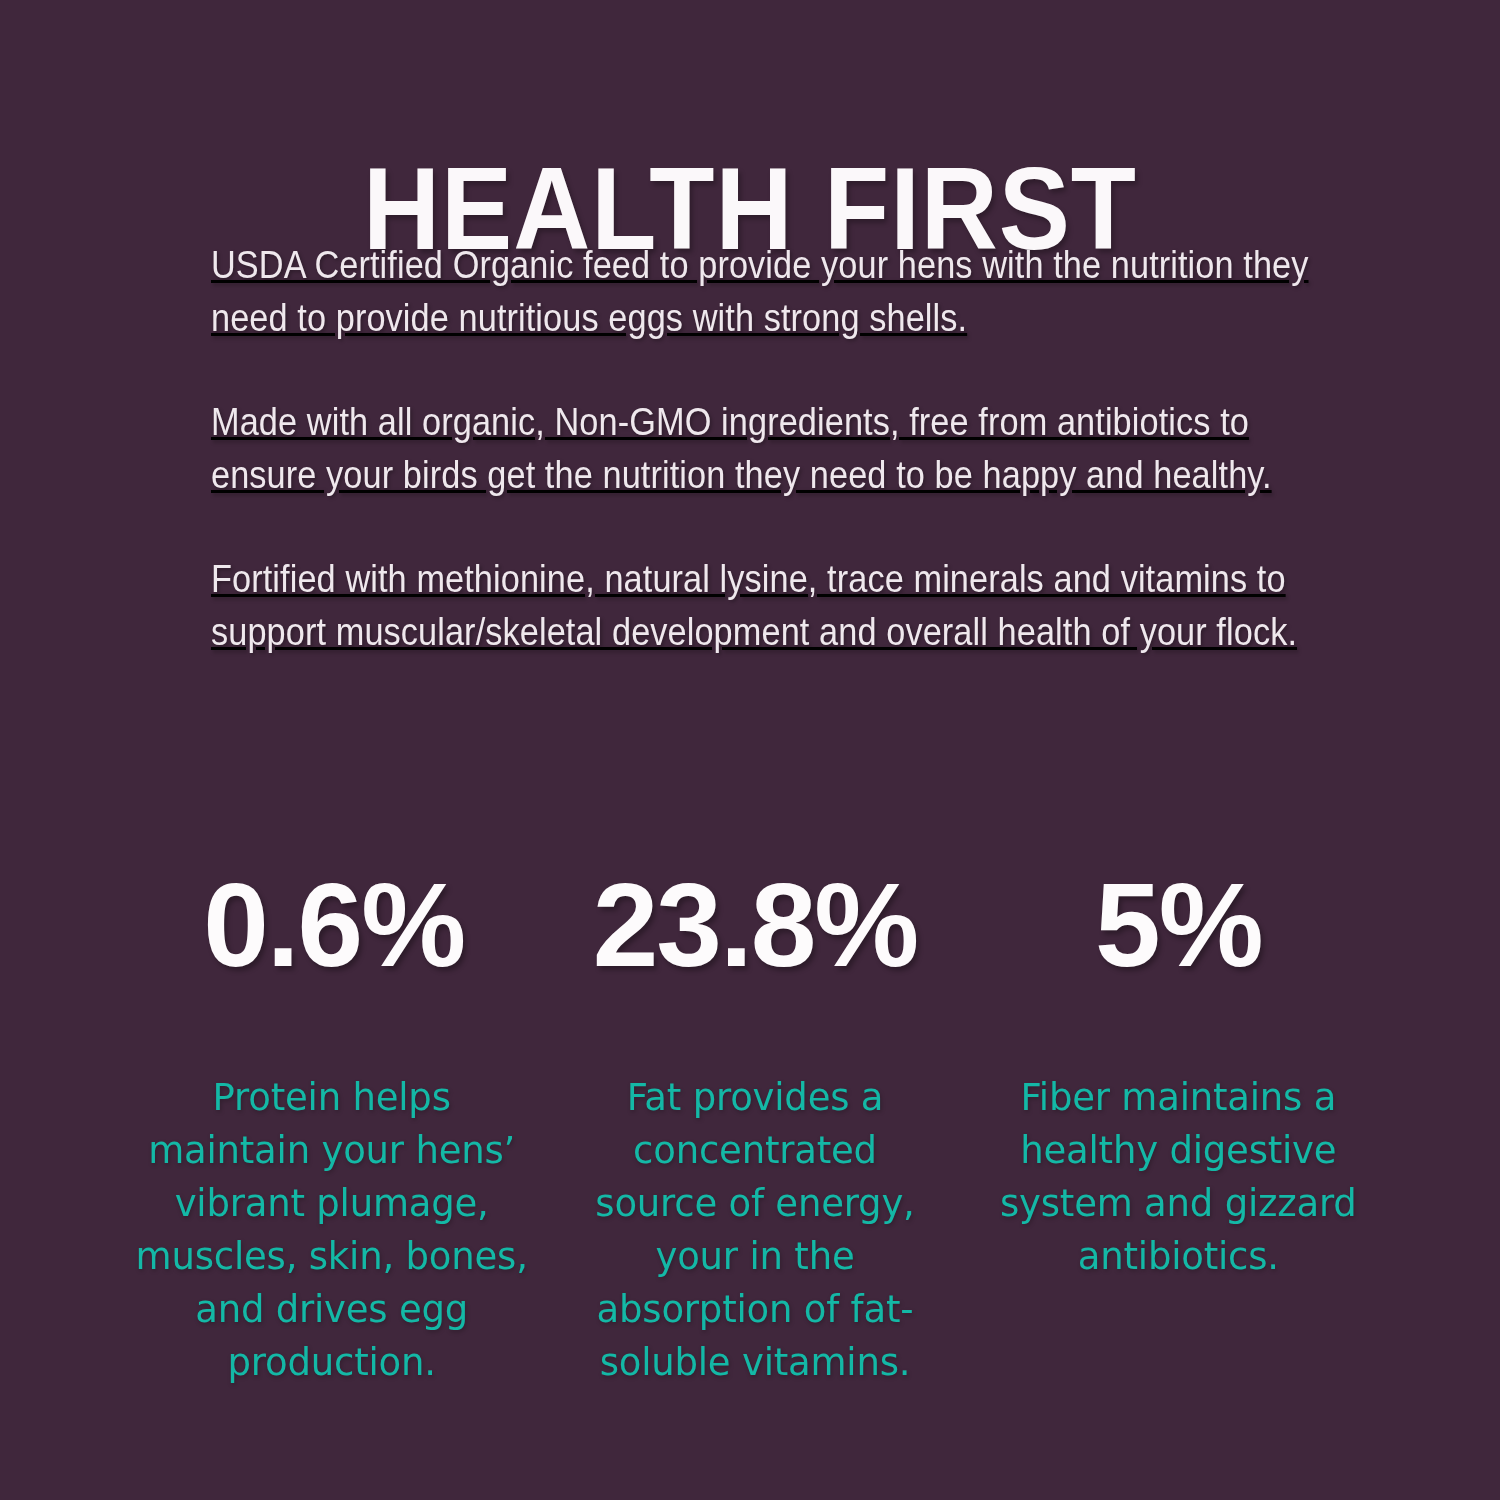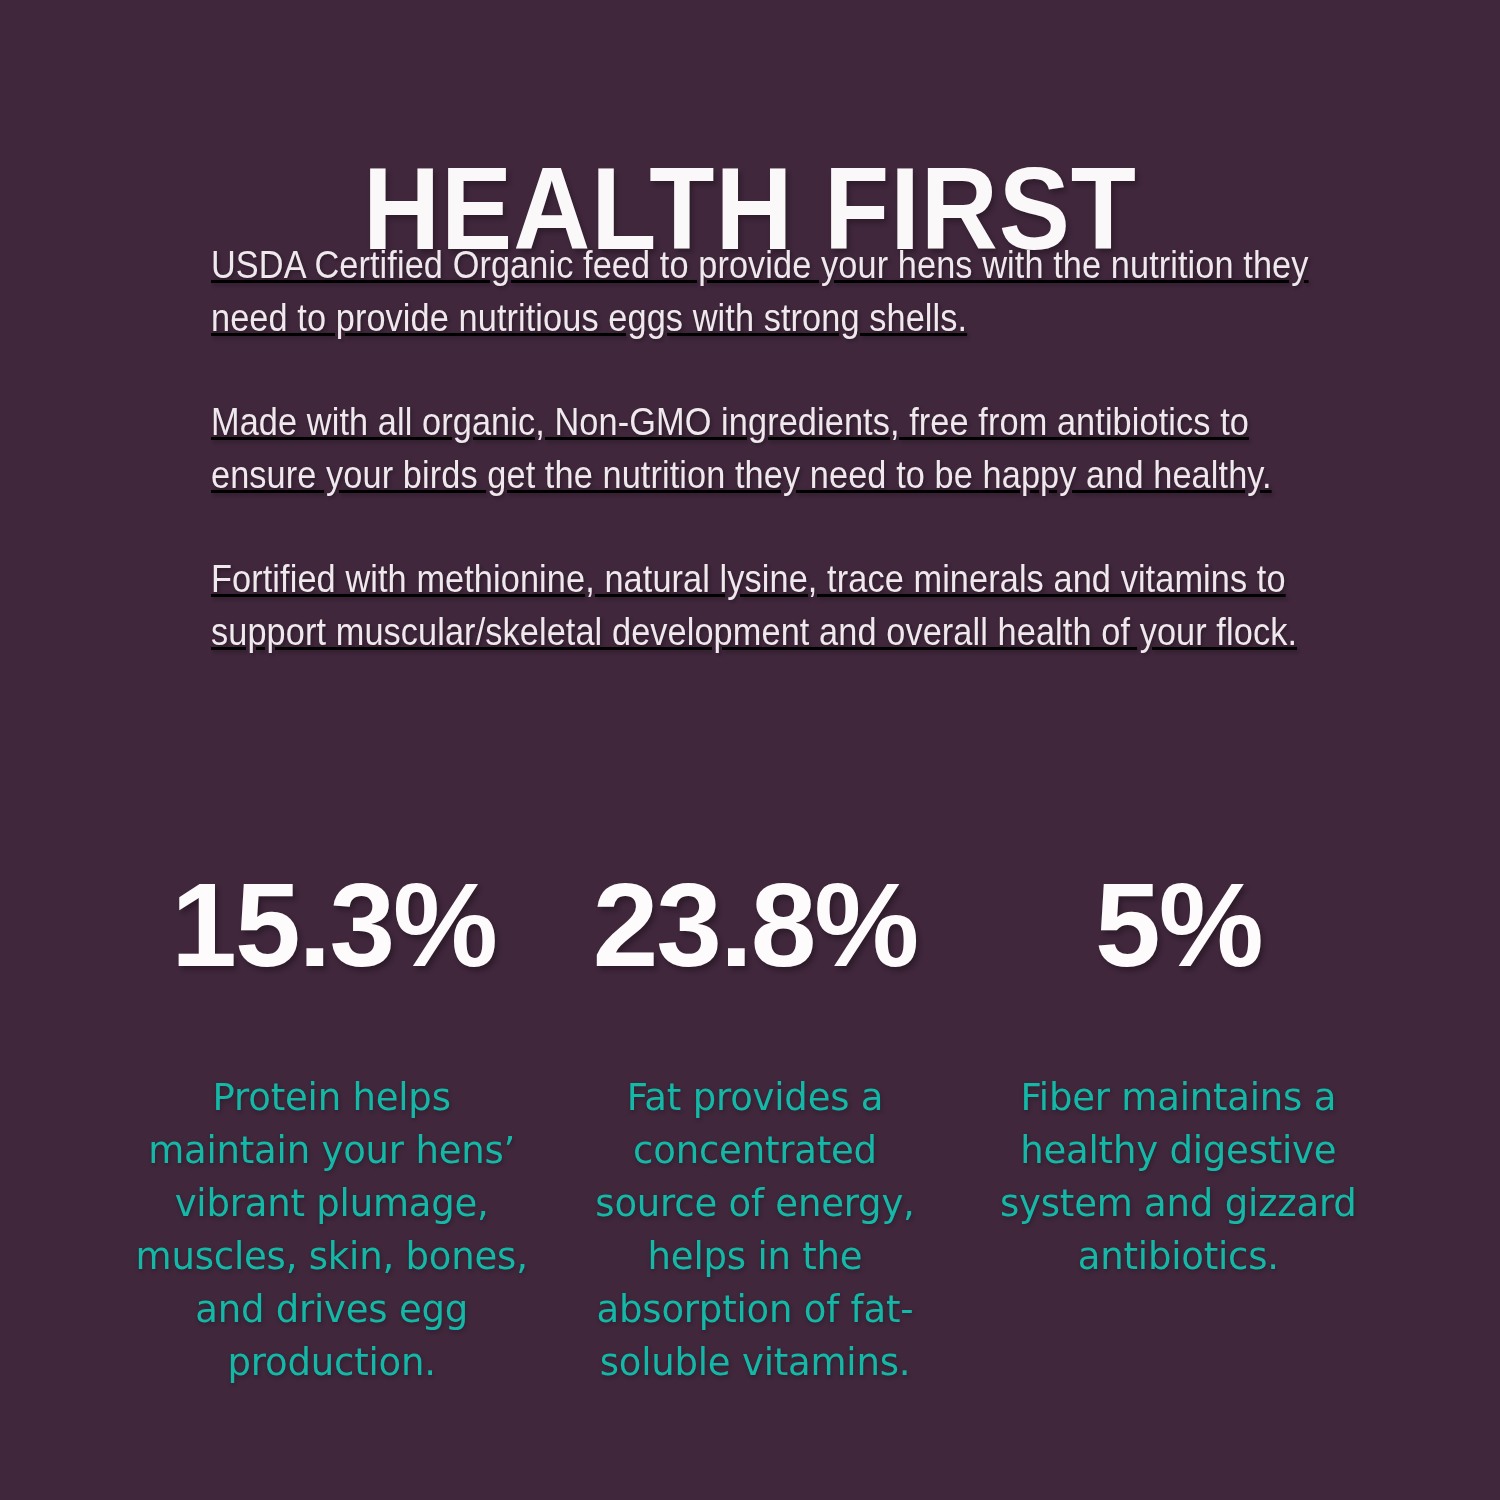--- a/index.html
+++ b/index.html
@@ -121,27 +121,27 @@
 
   <div class="body-block">
     <p class="para">USDA Certified Organic feed to provide your hens with the nutrition they need to provide nutritious eggs with strong shells.</p>
     <p class="para">Made with all organic, Non-GMO ingredients, free from antibiotics to ensure your birds get the nutrition they need to be happy and healthy.</p>
     <p class="para">Fortified with methionine, natural lysine, trace minerals and vitamins to support muscular/skeletal development and overall health of your flock.</p>
   </div>
 
   <div class="stats">
 
     <div class="stat-col col-1">
-      <div class="stat-value">15.3%</div>
+      <div class="stat-value">0.6%</div>
       <div class="stat-desc">Protein helps maintain your hens’ vibrant plumage, muscles, skin, bones, and drives egg production.</div>
     </div>
 
     <div class="stat-col col-2">
       <div class="stat-value">23.8%</div>
-      <div class="stat-desc">Fat provides a concentrated source of energy, helps in the absorption of fat-soluble vitamins.</div>
+      <div class="stat-desc">Fat provides a concentrated source of energy, your in the absorption of fat-soluble vitamins.</div>
     </div>
 
     <div class="stat-col col-3">
       <div class="stat-value">5%</div>
       <div class="stat-desc">Fiber maintains a healthy digestive system and gizzard antibiotics.</div>
     </div>
 
   </div>
 
 </div>

